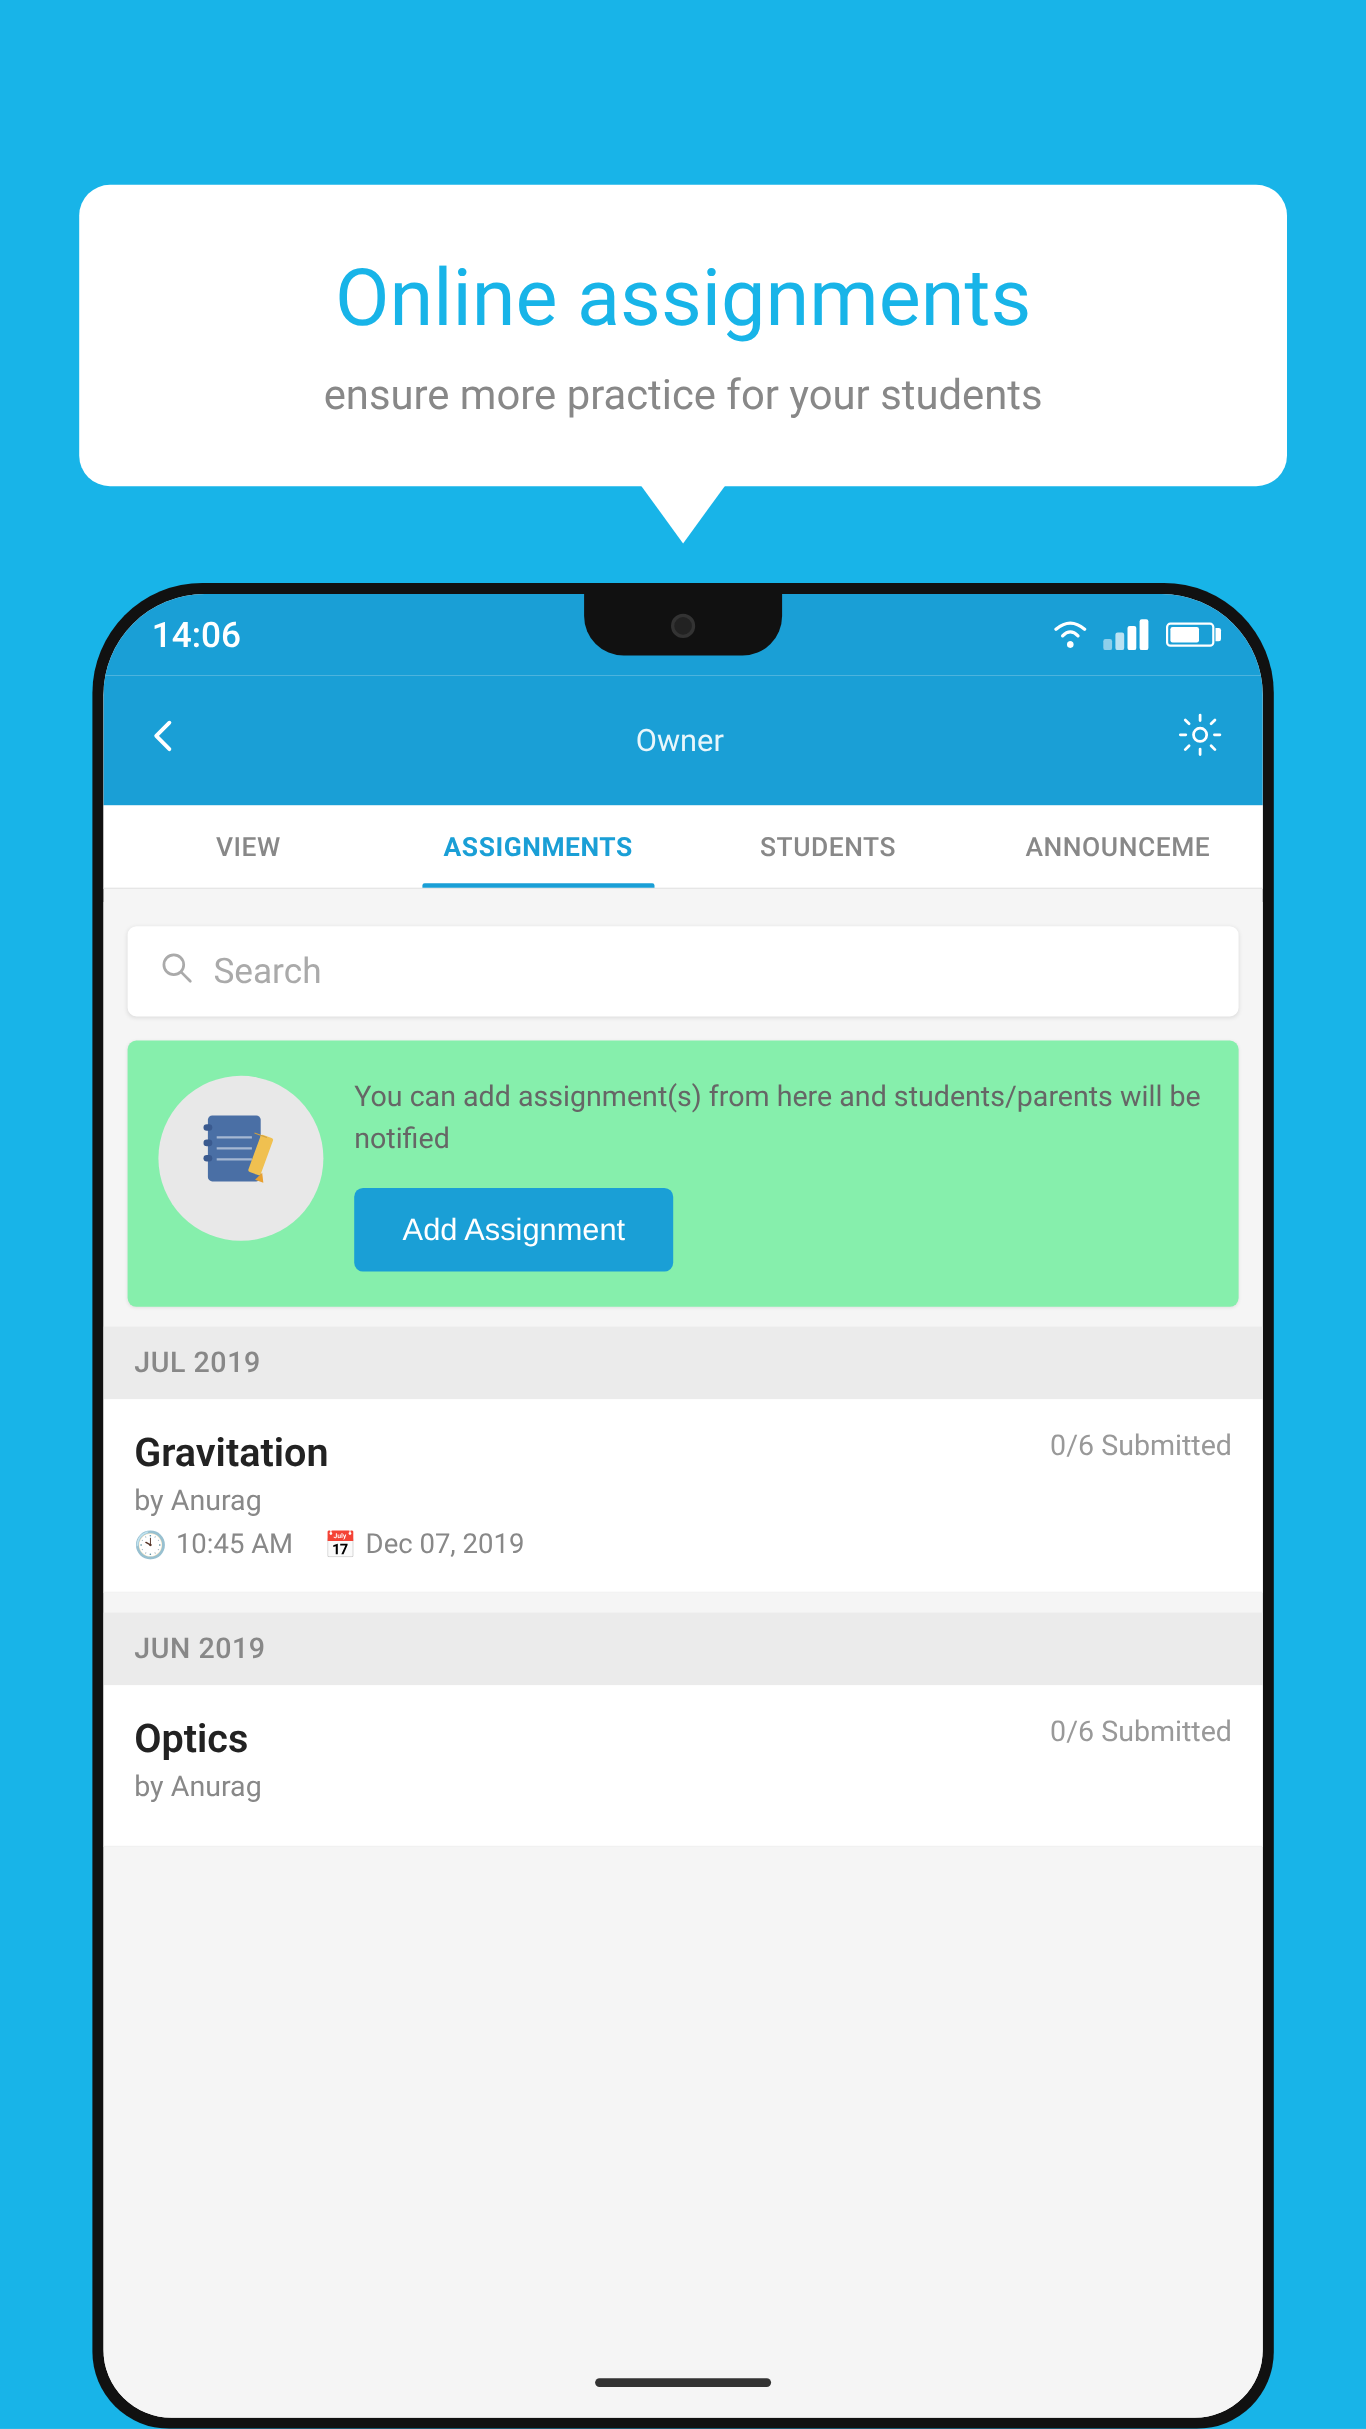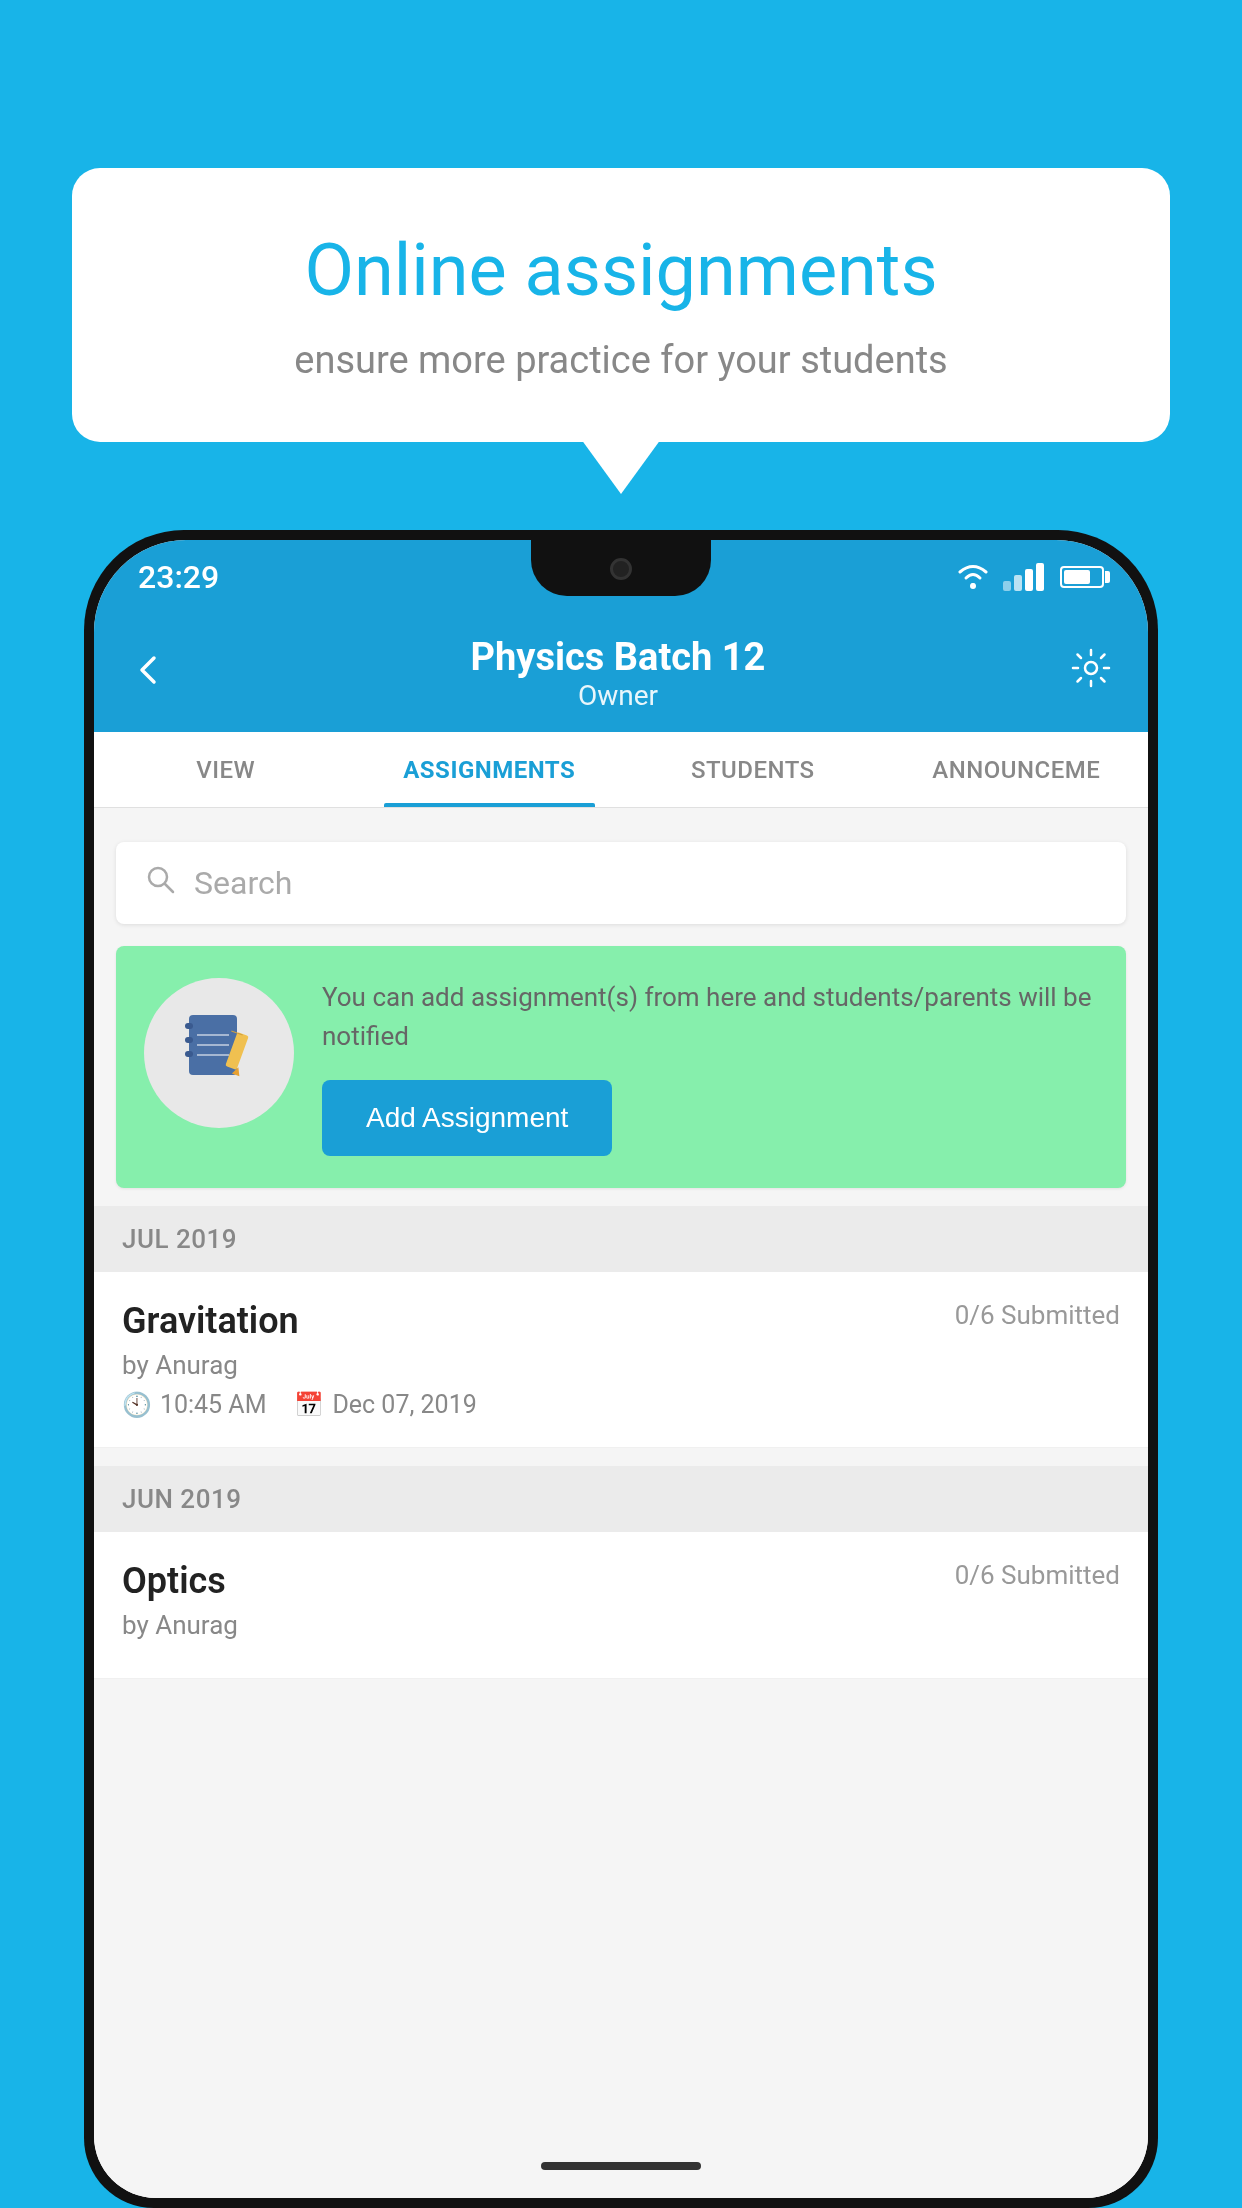--- a/index.html
+++ b/index.html
@@ -425,21 +425,21 @@
 
 <div class="phone-frame">
 
   <div class="phone-inner">
 
     <div class="notch">
       <div class="camera-dot"></div>
     </div>
 
     <div class="status-bar">
-      <span class="status-time">23:29</span>
+      <span class="status-time">14:06</span>
       <div class="status-icons">
 
         <svg width="36" height="28" viewBox="0 0 36 28">
           <path d="M18 22 L18 22" stroke="white" stroke-width="4" stroke-linecap="round"></path>
           <path d="M11 15 Q18 8 25 15" stroke="white" stroke-width="3" fill="none" stroke-linecap="round"></path>
           <path d="M5 9 Q18 -2 31 9" stroke="white" stroke-width="3" fill="none" stroke-linecap="round"></path>
           <circle cx="18" cy="23" r="3" fill="white"></circle>
         </svg>
 
         <div class="status-signal">
@@ -455,21 +455,20 @@
       </div>
     </div>
 
     <div class="app-header">
       <div class="back-button">
         <svg width="36" height="36" viewBox="0 0 36 36" fill="none">
           <path d="M24 6 L12 18 L24 30" stroke="white" stroke-width="3.5" stroke-linecap="round" stroke-linejoin="round"></path>
         </svg>
       </div>
       <div class="header-center">
-        <div class="header-title">Physics Batch 12</div>
         <div class="header-subtitle">Owner</div>
       </div>
       <div class="settings-button">
         <svg width="42" height="42" viewBox="0 0 42 42" fill="none">
           <circle cx="21" cy="21" r="6" stroke="white" stroke-width="2.5"></circle>
           <path d="M21 3v5M21 34v5M3 21h5M34 21h5M7.5 7.5l3.5 3.5M31 31l3.5 3.5M7.5 34.5l3.5-3.5M31 11l3.5-3.5" stroke="white" stroke-width="2.5" stroke-linecap="round"></path>
         </svg>
       </div>
     </div>
 

